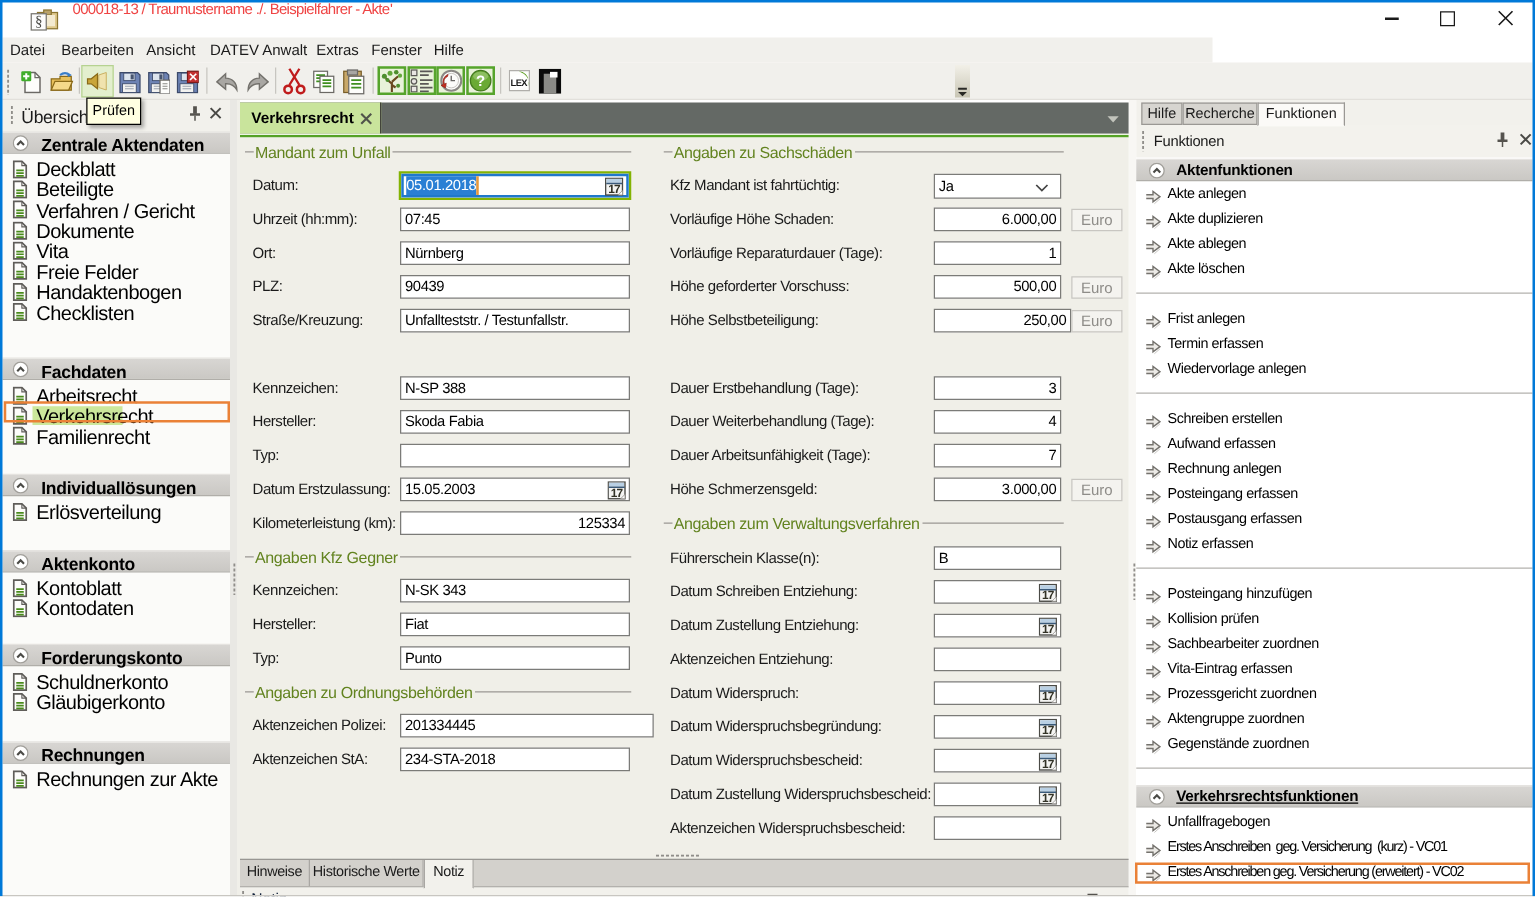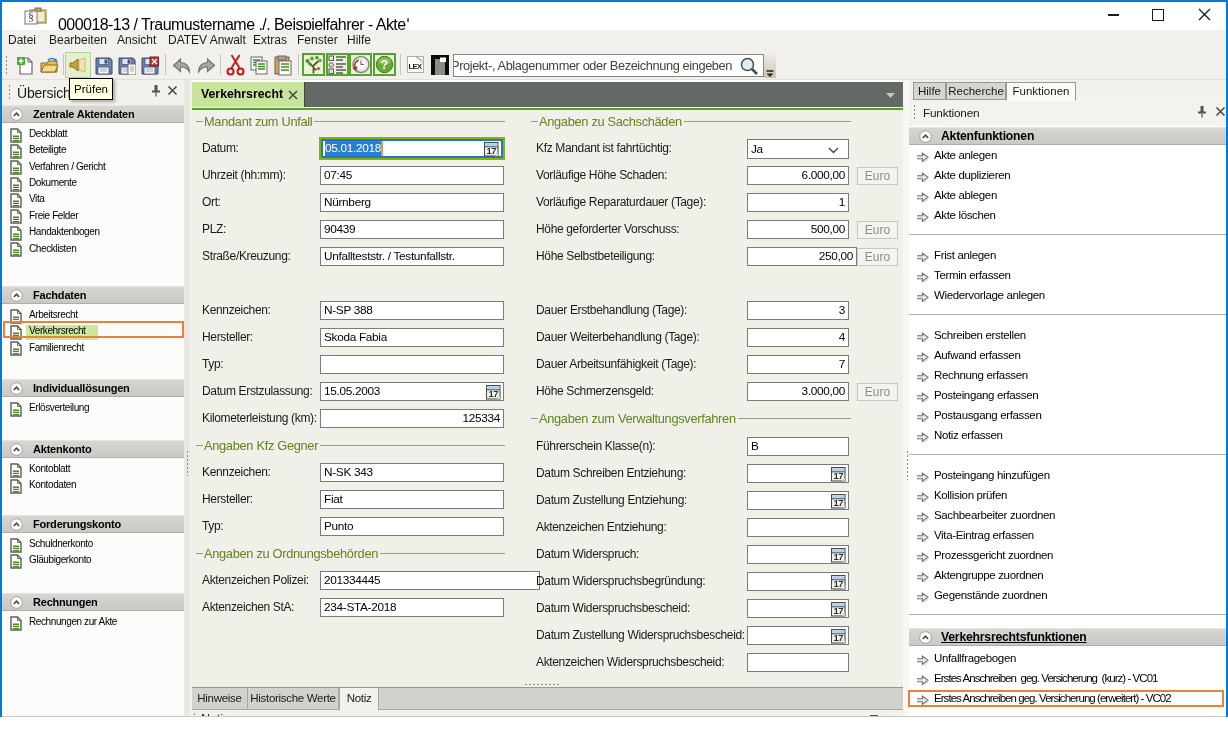--- a/index.html
+++ b/index.html
@@ -1,30 +1,30 @@
 <!DOCTYPE html>
 <html><head><meta charset="utf-8"><title>Akte</title>
 <style>
 *{margin:0;padding:0;box-sizing:border-box}
 body{width:1228px;height:733px;background:#fff;font-family:"Liberation Sans",sans-serif;position:relative;overflow:hidden}
 .a{position:absolute}
 .win{left:0;top:0;width:1228px;height:717px;background:#fff;overflow:hidden}
 .bL{left:0;top:0;width:2px;height:717px;background:#0079d8;z-index:40}
 .bT{left:0;top:0;width:1228px;height:2px;background:#0079d8;z-index:40}
 .bR{left:1226px;top:0;width:2px;height:717px;background:#0079d8;z-index:40}
-.title{left:58px;top:16px;font-size:16px;letter-spacing:-.55px;color:#000000}
-.menu{left:2px;top:30px;width:1224px;height:20px;background:#f1f0ec}
+.title{left:58px;top:0;font-size:12px;letter-spacing:-.55px;color:#ef4444}
+.menu{left:2px;top:30px;width:968px;height:20px;background:#f1f0ec}
 .menu span{position:absolute;top:3px;font-size:12px;color:#1a1a1a}
 .tools{left:2px;top:50px;width:1224px;height:30px;background:#f1f0ec;border-bottom:1px solid #e2e0db}
 .tsep{position:absolute;top:4px;width:1px;height:21px;background:#c7c5c0}
 .lpanel{left:2px;top:80px;width:182px;height:636px;background:#fbfbf9}
 .hdrtxt{font-size:12px;color:#1a1a1a}
 .navbar{left:2px;width:182px;height:18px;background:linear-gradient(#d8d6d3,#cac8c4);border-top:1px solid #e5e3e0;border-bottom:1px solid #b0aea9}
-.navbar b{position:absolute;left:31px;top:2px;font-size:11px;letter-spacing:-.2px;color:#000}
-.nitem{left:29px;font-size:10px;letter-spacing:-.4px;color:#000;white-space:nowrap}
+.navbar b{position:absolute;left:31px;top:2px;font-size:14px;letter-spacing:-.2px;color:#000}
+.nitem{left:29px;font-size:16px;letter-spacing:-.4px;color:#000;white-space:nowrap}
 .grip{width:3px;background-image:radial-gradient(circle,#908e8a 1px,transparent 1.1px);background-size:3px 4px}
 .hgrip{height:3px;background-image:radial-gradient(circle,#908e8a 1px,transparent 1.1px);background-size:4px 3px}
 .tabstrip{left:192px;top:82px;width:711px;height:25px;background:#646965}
 .gtab{left:192px;top:82px;width:113px;height:25px;background:#c9e49c;border-right:1px solid #424439}
 .gtab b{position:absolute;left:9px;top:5px;font-size:12.3px;color:#000}
 .greenline{left:192px;top:107px;width:711px;height:3px;background:linear-gradient(#edf4e3 1px,#55a226 1px)}
 .form{left:192px;top:110px;width:711px;height:577px;background:#f0efe8}
 .flbl{font-size:12px;letter-spacing:-.35px;color:#1a1a1a;white-space:nowrap}
 .fld{background:#fff;border:1px solid #7b7b78;height:19px;font-size:11.8px;letter-spacing:-.3px;color:#000;line-height:17px;padding:0 3px;white-space:nowrap;overflow:hidden}
 .fld.r{text-align:right}
@@ -213,27 +213,20 @@
 <text x="8" y="12.5" font-size="7.5" font-weight="bold" fill="#1a1a1a" text-anchor="middle" letter-spacing="-.5">LEX</text>
 </svg>
       </div>
 <div class="a" style="left:429px;top:5px">
         <svg width="18" height="20">
 <rect x="0" y="0" width="18" height="20" fill="#0a0a0a"></rect>
 <rect x="4" y="4" width="10" height="16" fill="#8a8a86"></rect>
 <rect x="9" y="2.5" width="6" height="4.5" fill="#fff"></rect>
 </svg>
       </div>
-<div class="a" style="left:451px;top:4px;width:311px;height:23px;background:#fff;border:1px solid #888683;overflow:hidden">
-<div style="position:absolute;left:-3px;top:3px;font-size:12.8px;letter-spacing:-.4px;color:#44423e;white-space:nowrap">Projekt-, Ablagenummer oder Bezeichnung eingeben</div>
-<svg width="19" height="19" style="position:absolute;right:4px;top:2px">
-          <circle cx="7.5" cy="7.5" r="6" fill="#ddeef6" stroke="#4a4a46" stroke-width="1.5"></circle>
-          <path d="M12 12 L17 17" stroke="#4a4a46" stroke-width="2.6"></path>
-        </svg>
-</div>
 <div class="a" style="left:762px;top:2px;width:12px;height:26px;background:linear-gradient(#f2f0e8,#c8c5b4)">
 <svg width="12" height="26">
           <path d="M2.5 19 h7" stroke="#2a2a26" stroke-width="1.6"></path>
           <path d="M2.5 21.5 l3.5 3.5 3.5 -3.5 z" fill="#2a2a26"></path>
         </svg>
       </div>
 </div>
 <div class="a lpanel"></div>
 <div class="a" style="left:2px;top:80px;width:182px;height:25px;background:#f2f1ec"></div>
 <div class="a grip" style="left:8px;top:84px;height:16px"></div>
@@ -475,21 +468,21 @@
       </svg></div>
 <div class="a flbl" style="left:202px;top:411px">Kilometerleistung (km):</div>
 <div class="a fld r" style="left:320px;top:409px;width:184px">125334</div>
 <div class="a flbl" style="left:202px;top:465px">Kennzeichen:</div>
 <div class="a fld" style="left:320px;top:463px;width:184px">N-SK 343</div>
 <div class="a flbl" style="left:202px;top:492px">Hersteller:</div>
 <div class="a fld" style="left:320px;top:490px;width:184px">Fiat</div>
 <div class="a flbl" style="left:202px;top:519px">Typ:</div>
 <div class="a fld" style="left:320px;top:517px;width:184px">Punto</div>
 <div class="a flbl" style="left:202px;top:573px">Aktenzeichen Polizei:</div>
-<div class="a fld" style="left:320px;top:571px;width:220px">201334445</div>
+<div class="a fld" style="left:320px;top:571px;width:203px">201334445</div>
 <div class="a flbl" style="left:202px;top:600px">Aktenzeichen StA:</div>
 <div class="a fld" style="left:320px;top:598px;width:184px">234-STA-2018</div>
 <div class="a flbl" style="left:536px;top:141px">Kfz Mandant ist fahrtüchtig:</div>
 <div class="a fld" style="left:747px;top:139px;width:102px;height:20px;line-height:18px">Ja<svg width="11" height="7" style="position:absolute;right:9px;top:7px">
         <path d="M1 1 L5.5 5.5 L10 1" stroke="#444" stroke-width="1.4" fill="none"></path>
       </svg></div>
 <div class="a flbl" style="left:536px;top:168px">Vorläufige Höhe Schaden:</div>
 <div class="a fld r" style="left:747px;top:166px;width:102px">6.000,00</div>
 <div class="a euro" style="left:857px;top:167px">Euro</div>
 <div class="a flbl" style="left:536px;top:195px">Vorläufige Reparaturdauer (Tage):</div>
@@ -663,21 +656,21 @@
 <div class="a ritem" style="top:329px">Schreiben erstellen</div>
 <svg width="14" height="12" style="position:absolute;left:916px;top:352.0px">
       <path d="M1 3.8 h5.4 v-2.7 l5.6 4.2 -5.6 4.2 v-2.7 h-5.4" fill="#eceae6" stroke="#74726d" stroke-width="1.1"></path>
       <path d="M7.5 11 l4.5 -4 " stroke="#c8c6c2" stroke-width=".8"></path>
     </svg>
 <div class="a ritem" style="top:349px">Aufwand erfassen</div>
 <svg width="14" height="12" style="position:absolute;left:916px;top:372.0px">
       <path d="M1 3.8 h5.4 v-2.7 l5.6 4.2 -5.6 4.2 v-2.7 h-5.4" fill="#eceae6" stroke="#74726d" stroke-width="1.1"></path>
       <path d="M7.5 11 l4.5 -4 " stroke="#c8c6c2" stroke-width=".8"></path>
     </svg>
-<div class="a ritem" style="top:369px">Rechnung erfassen</div>
+<div class="a ritem" style="top:369px">Rechnung anlegen</div>
 <svg width="14" height="12" style="position:absolute;left:916px;top:392.0px">
       <path d="M1 3.8 h5.4 v-2.7 l5.6 4.2 -5.6 4.2 v-2.7 h-5.4" fill="#eceae6" stroke="#74726d" stroke-width="1.1"></path>
       <path d="M7.5 11 l4.5 -4 " stroke="#c8c6c2" stroke-width=".8"></path>
     </svg>
 <div class="a ritem" style="top:389px">Posteingang erfassen</div>
 <svg width="14" height="12" style="position:absolute;left:916px;top:412.0px">
       <path d="M1 3.8 h5.4 v-2.7 l5.6 4.2 -5.6 4.2 v-2.7 h-5.4" fill="#eceae6" stroke="#74726d" stroke-width="1.1"></path>
       <path d="M7.5 11 l4.5 -4 " stroke="#c8c6c2" stroke-width=".8"></path>
     </svg>
 <div class="a ritem" style="top:409px">Postausgang erfassen</div>

